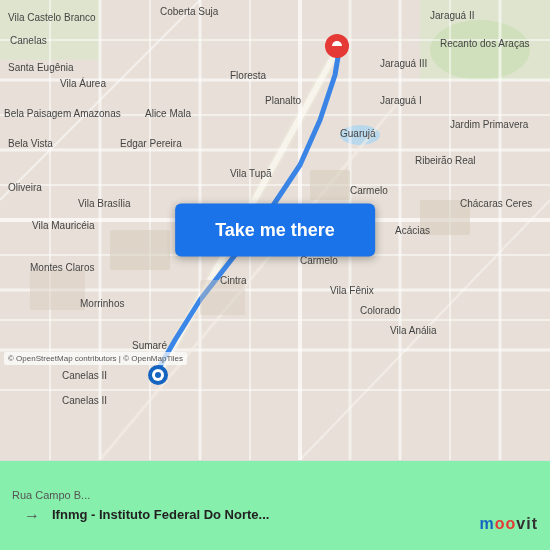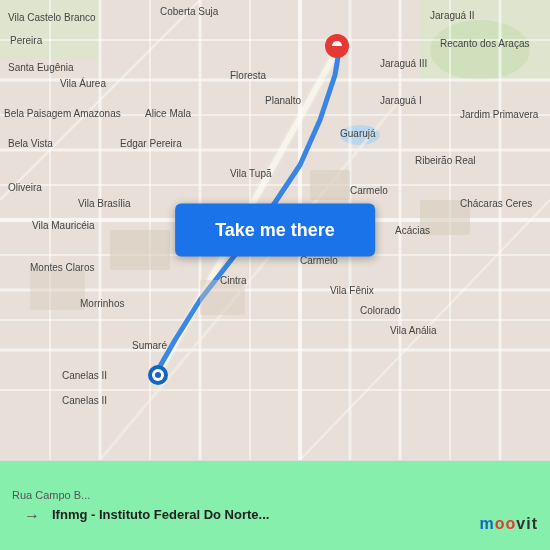--- a/index.html
+++ b/index.html
@@ -189,29 +189,29 @@
 
     <circle cx="158" cy="375" r="10" fill="#1565c0"></circle>
     <circle cx="158" cy="375" r="6" fill="white"></circle>
     <circle cx="158" cy="375" r="3" fill="#1565c0"></circle>
   </svg>
 
   <div id="map-labels">
       <span class="map-label" style="top: 12px; left: 8px;">Vila Castelo Branco</span>
       <span class="map-label" style="top: 6px; left: 160px;">Coberta Suja</span>
       <span class="map-label" style="top: 10px; left: 430px;">Jaraguá II</span>
-      <span class="map-label" style="top: 35px; left: 10px;">Pereira</span>
+      <span class="map-label" style="top: 35px; left: 10px;">Canelas</span>
       <span class="map-label" style="top: 38px; left: 440px;">Recanto dos Araças</span>
       <span class="map-label" style="top: 70px; left: 230px;">Floresta</span>
       <span class="map-label" style="top: 95px; left: 265px;">Planalto</span>
       <span class="map-label" style="top: 58px; left: 380px;">Jaraguá III</span>
       <span class="map-label" style="top: 95px; left: 380px;">Jaraguá I</span>
       <span class="map-label" style="top: 62px; left: 8px;">Santa Eugênia</span>
       <span class="map-label" style="top: 78px; left: 60px;">Vila Áurea</span>
-      <span class="map-label" style="top: 109px; left: 450px; padding-left: 10px;">Jardim Primavera</span>
+      <span class="map-label" style="top: 119px; left: 450px;">Jardim Primavera</span>
       <span class="map-label" style="top: 108px; left: 4px;">Bela Paisagem Amazonas</span>
       <span class="map-label" style="top: 108px; left: 145px;">Alice Mala</span>
       <span class="map-label" style="top: 128px; left: 340px;">Guarujá</span>
       <span class="map-label" style="top: 138px; left: 8px;">Bela Vista</span>
       <span class="map-label" style="top: 138px; left: 120px;">Edgar Pereira</span>
       <span class="map-label" style="top: 155px; left: 415px;">Ribeirão Real</span>
       <span class="map-label" style="top: 168px; left: 230px;">Vila Tupã</span>
       <span class="map-label" style="top: 182px; left: 8px;">Oliveira</span>
       <span class="map-label" style="top: 198px; left: 78px; text-align: center;">Vila Brasília</span>
       <span class="map-label" style="top: 185px; left: 350px;">Carmelo</span>
@@ -228,20 +228,21 @@
       <span class="map-label" style="top: 305px; left: 360px;">Colorado</span>
       <span class="map-label" style="top: 298px; left: 80px;">Morrinhos</span>
       <span class="map-label" style="top: 325px; left: 390px;">Vila Anália</span>
       <span class="map-label" style="top: 340px; left: 132px;">Sumaré</span>
       <span class="map-label" style="top: 370px; left: 62px;">Canelas II</span>
       <span class="map-label" style="top: 395px; left: 62px;">Canelas II</span>
     </div>
 
   <button id="take-me-there-btn">Take me there</button>
 
+  <div class="copyright">© OpenStreetMap contributors | © OpenMapTiles</div>
 </div>
 
 <div id="bottom-bar">
   <div class="bottom-left">
     <div class="bottom-label">Rua Campo B...</div>
     <div style="display:flex; align-items:center; margin-top:4px;">
       <span class="arrow-icon">→</span>
       <div class="bottom-place">Ifnmg - Instituto Federal Do Norte...</div>
     </div>
   </div>

